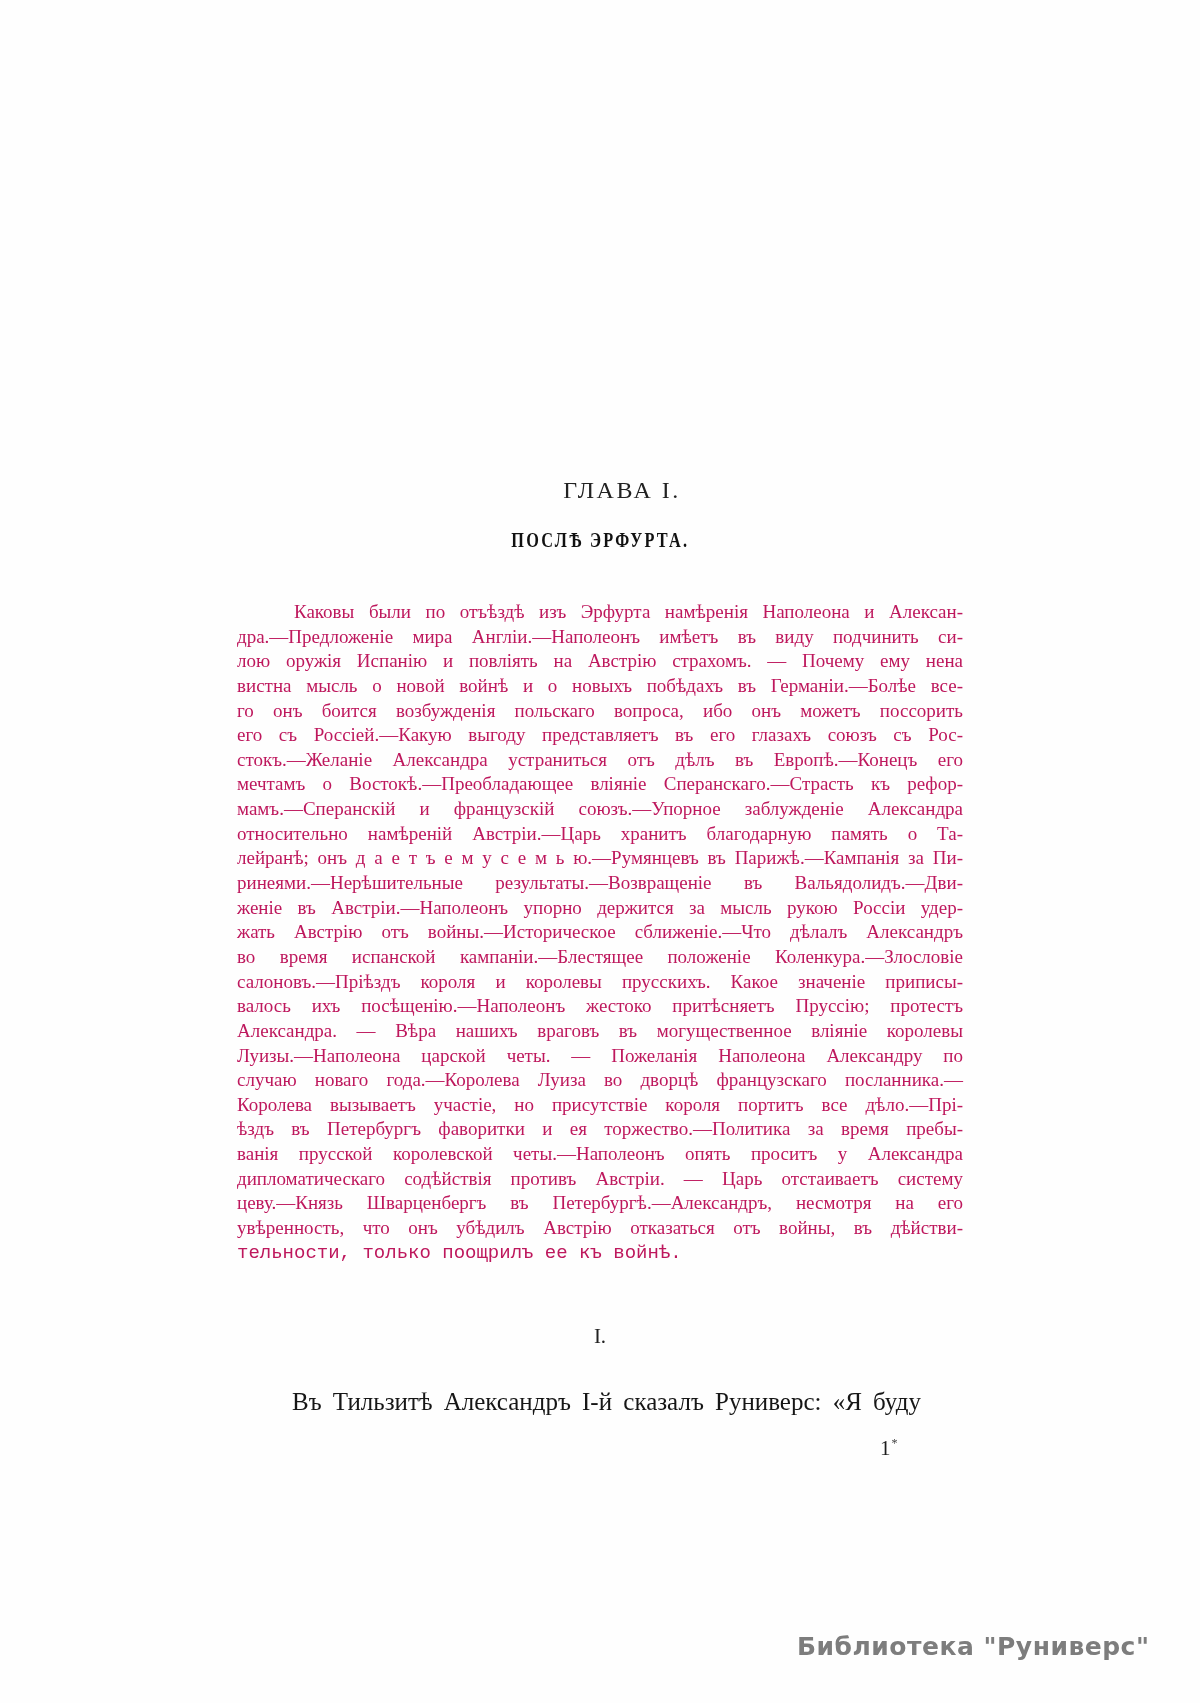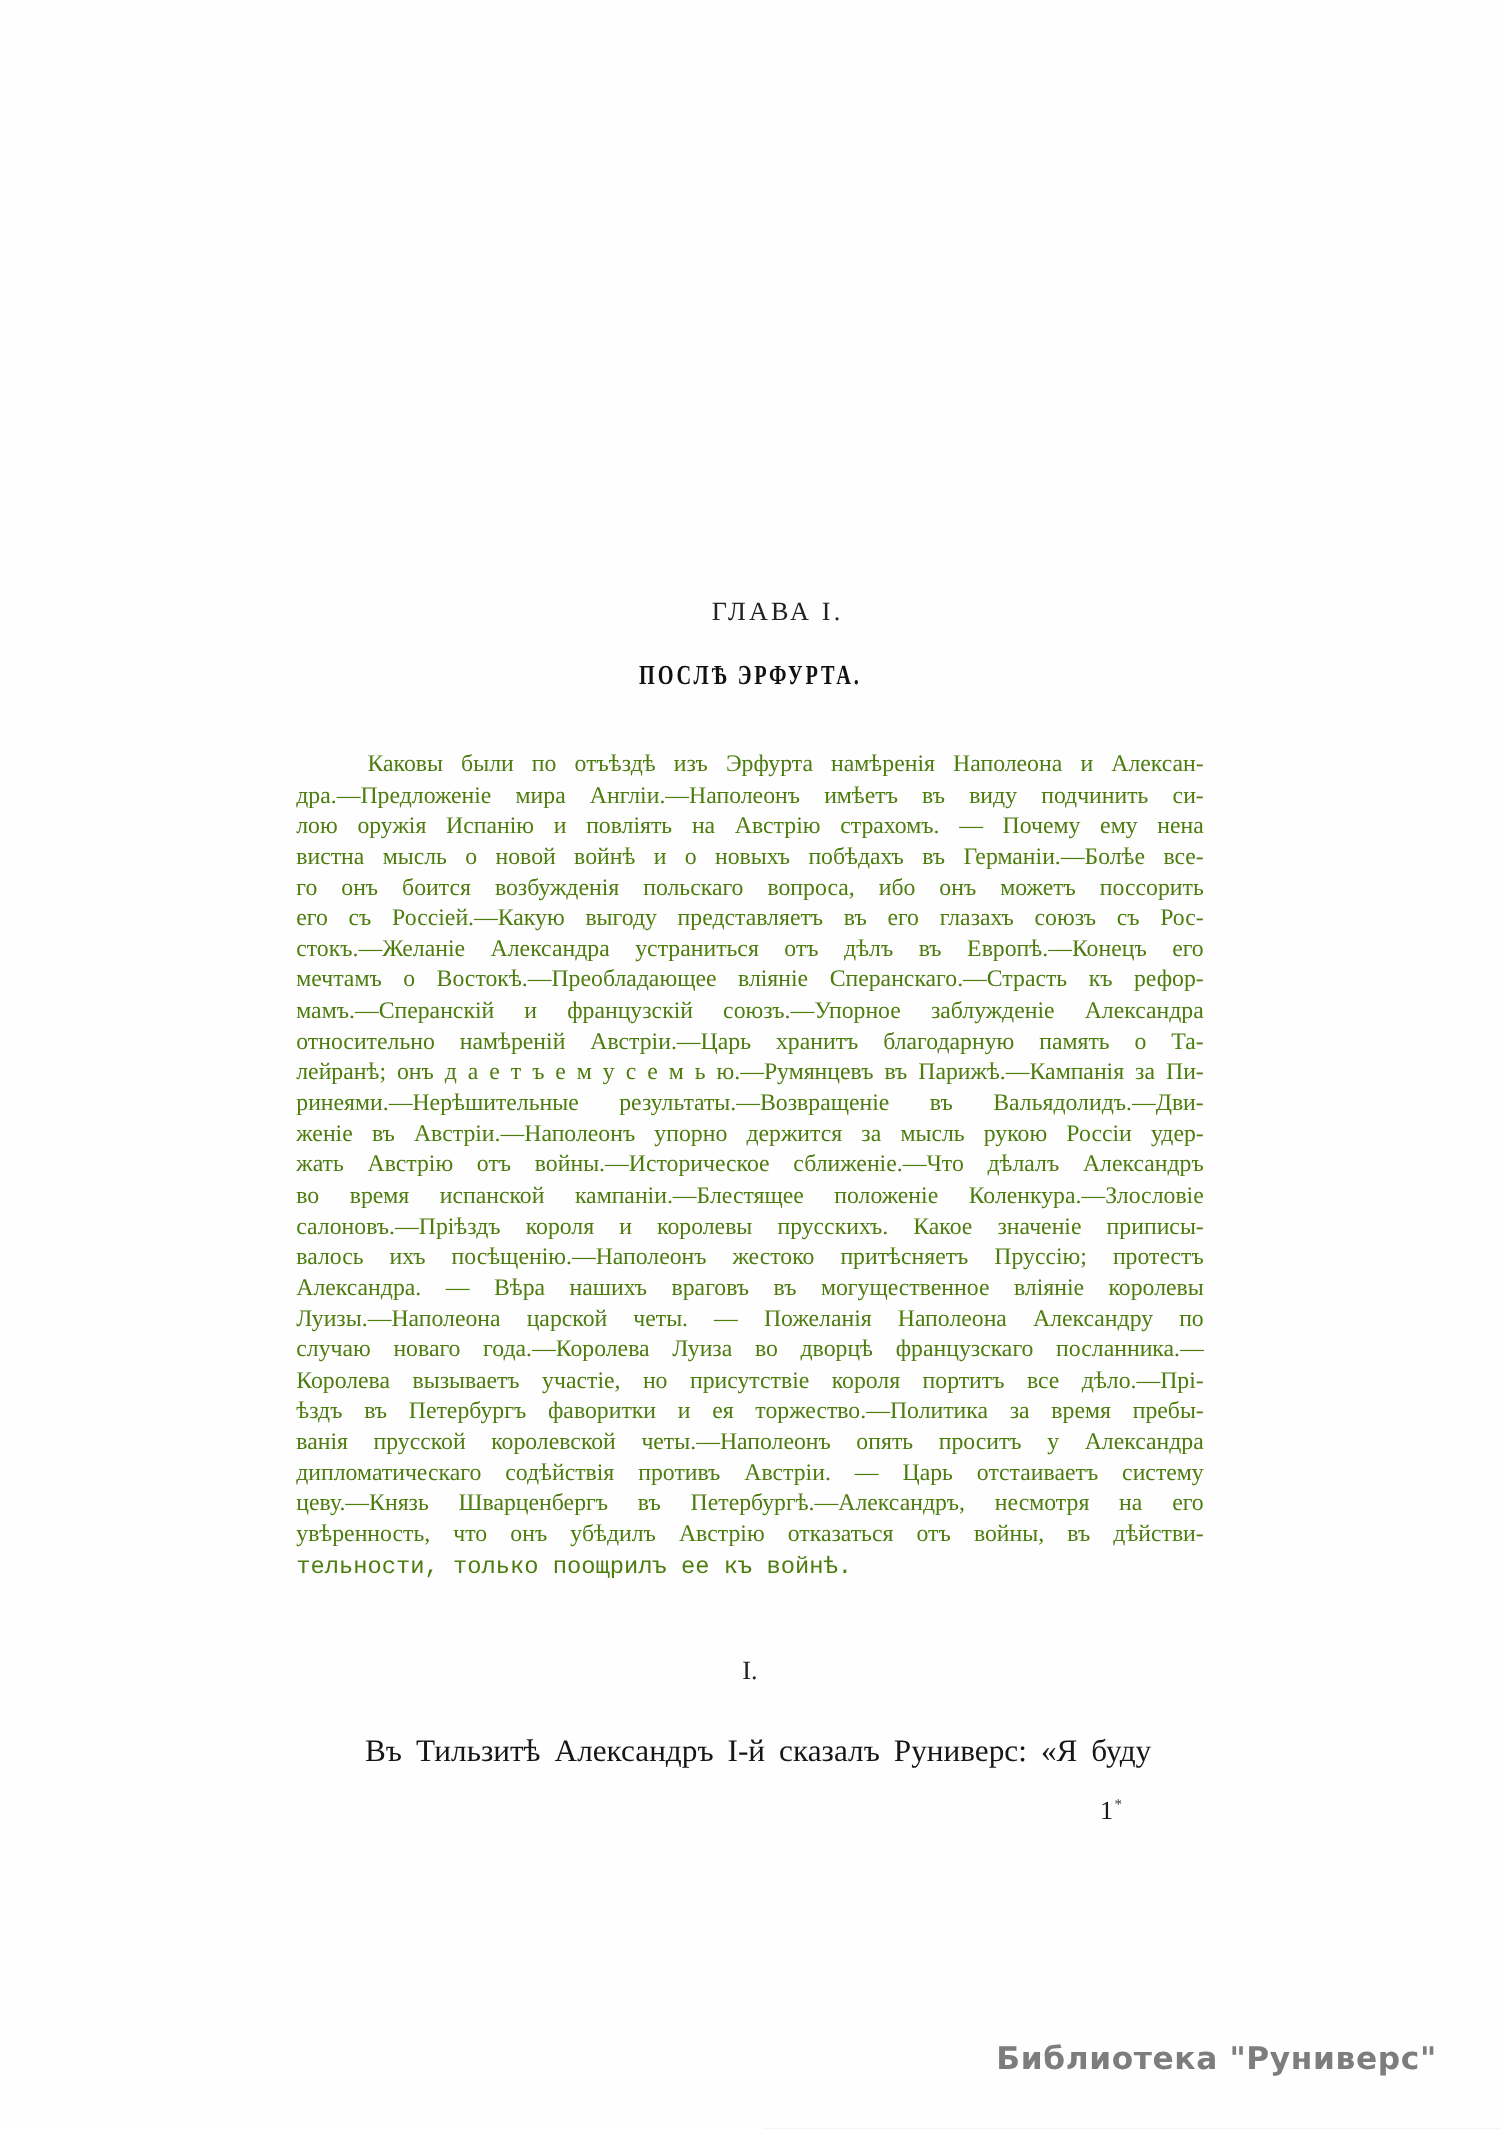--- a/index.html
+++ b/index.html
@@ -16,21 +16,21 @@
     color: #1c1c1c;
     font-family: "Liberation Serif", "DejaVu Serif", serif;
     overflow: hidden;
   }
   .chapter-heading {
     position: absolute;
     top: 477px;
     left: 0;
     right: 0;
     text-align: center;
-    font-size: 21px;
+    font-size: 24px;
     letter-spacing: 2.5px;
     color: #222;
     margin-left: 44px;
   }
   .chapter-title {
     position: absolute;
     top: 527px;
     left: 0;
     right: 0;
     text-align: center;
@@ -45,21 +45,21 @@
     transform-origin: center;
     letter-spacing: 3px;
   }
   .synopsis {
     position: absolute;
     top: 600px;
     left: 237px;
     width: 726px;
     font-size: 19px;
     line-height: 24.65px;
-    color: #4d7c0f;
+    color: #be185d;
   }
   .synopsis .text-line {
     text-align: justify;
     text-align-last: justify;
     white-space: normal;
     height: 24.65px;
     overflow: visible;
   }
   .synopsis .text-line:first-child { text-indent: 57px; }
   .synopsis .text-line:last-child { text-align-last: left; font-family: Liberation Mono, monospace; }

